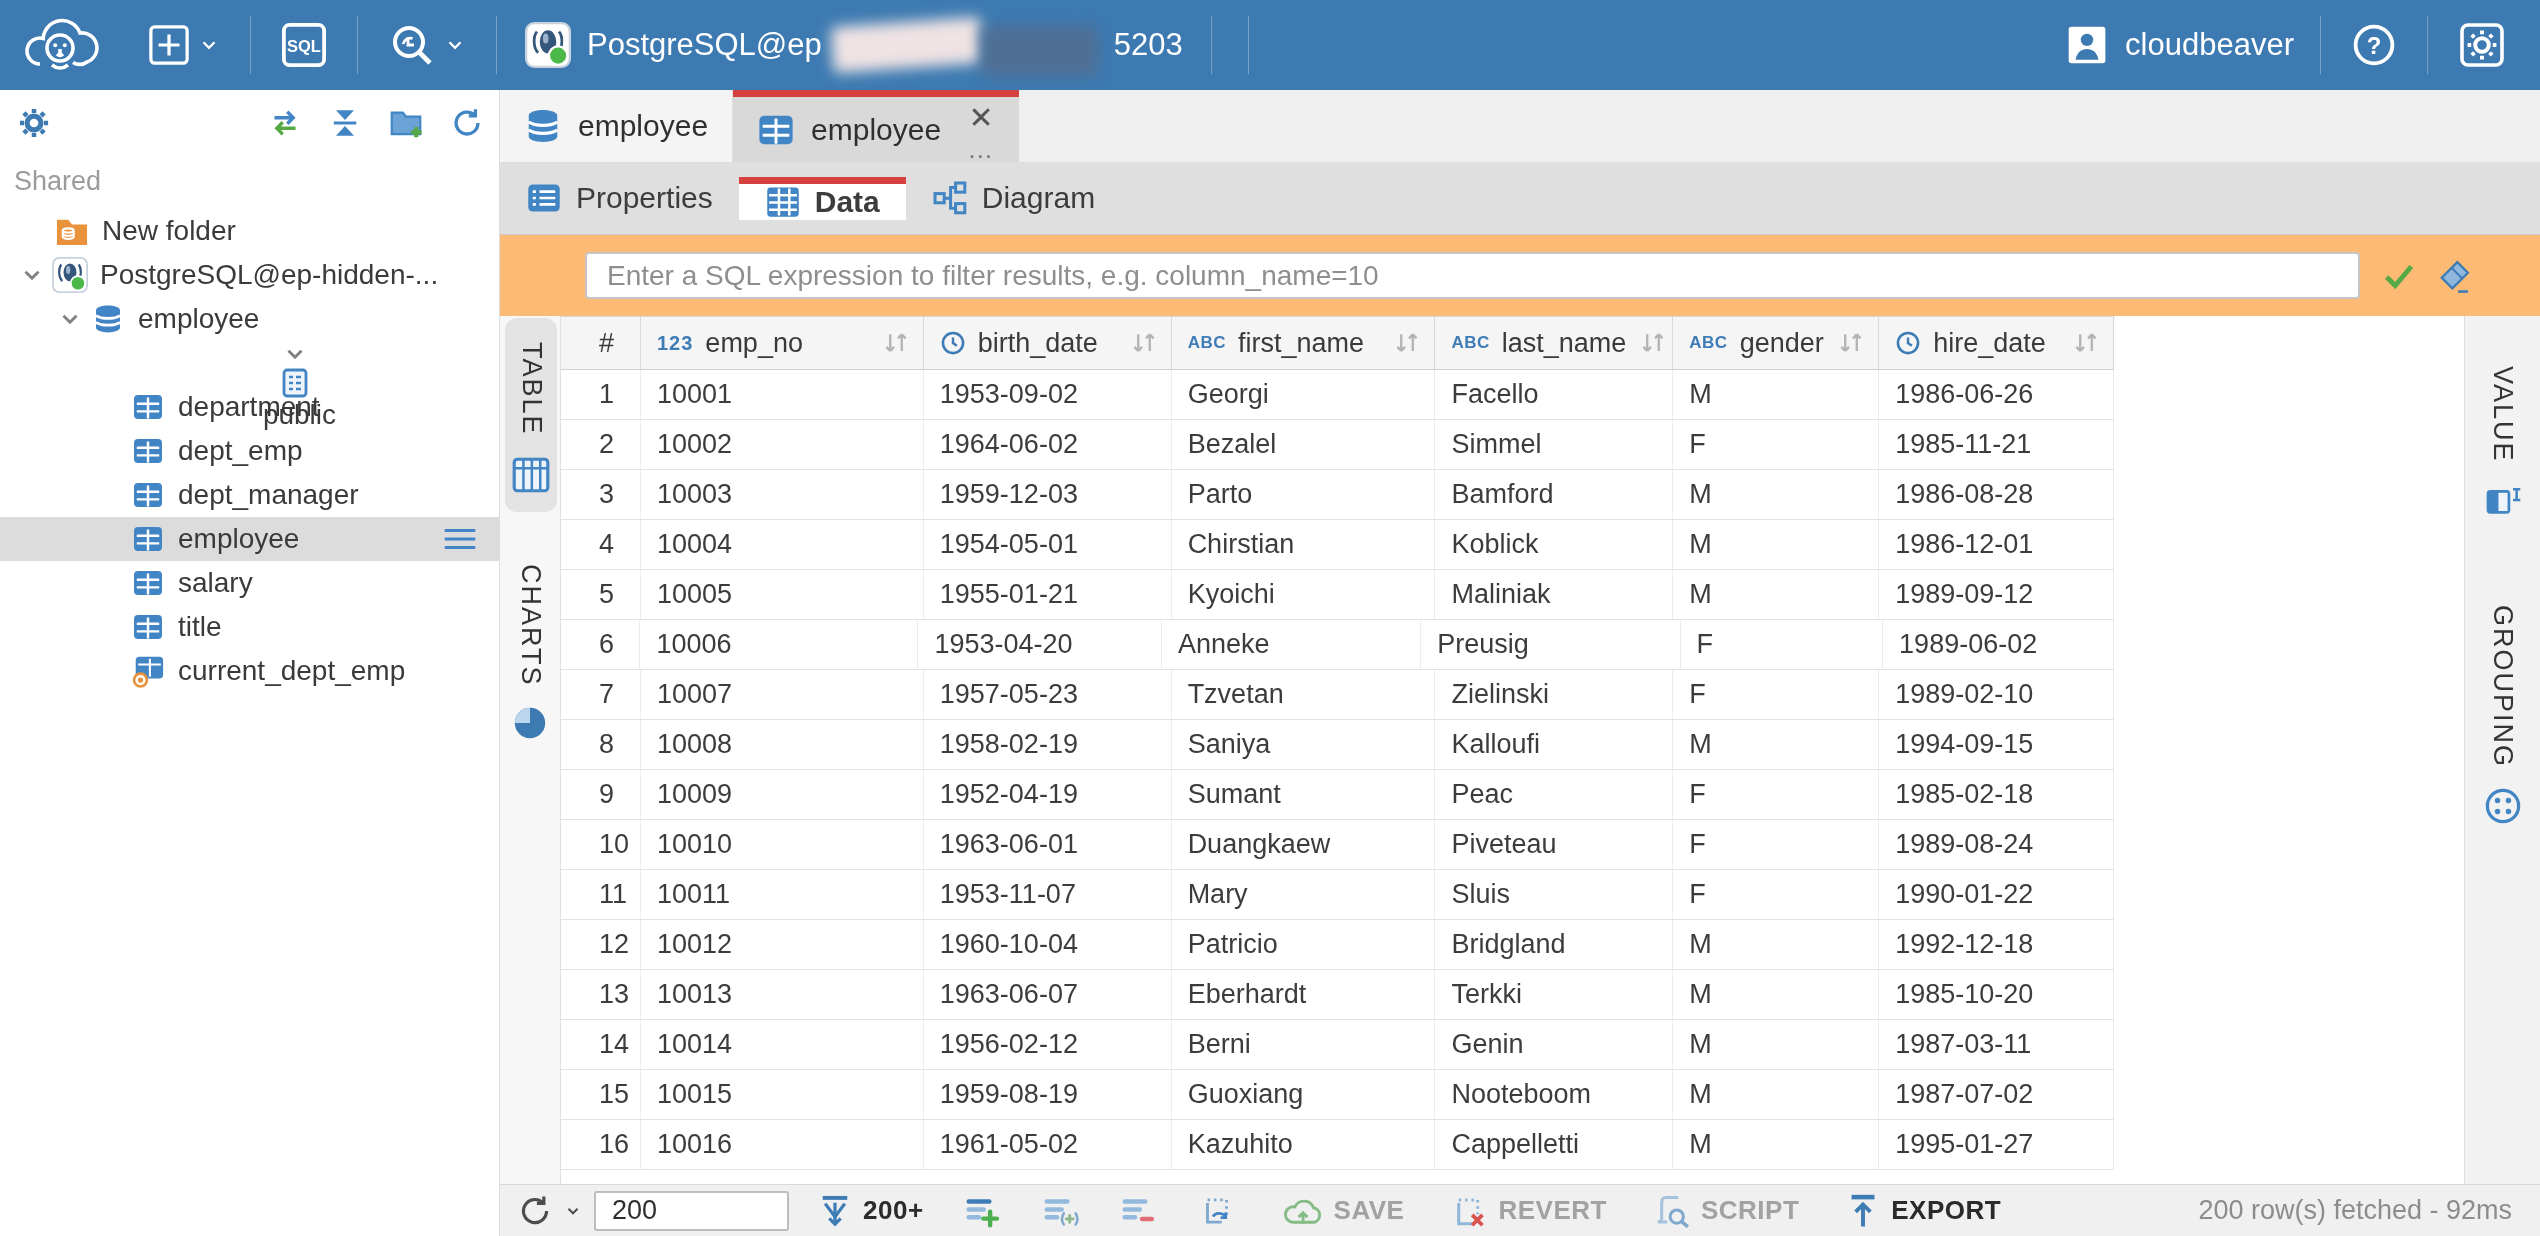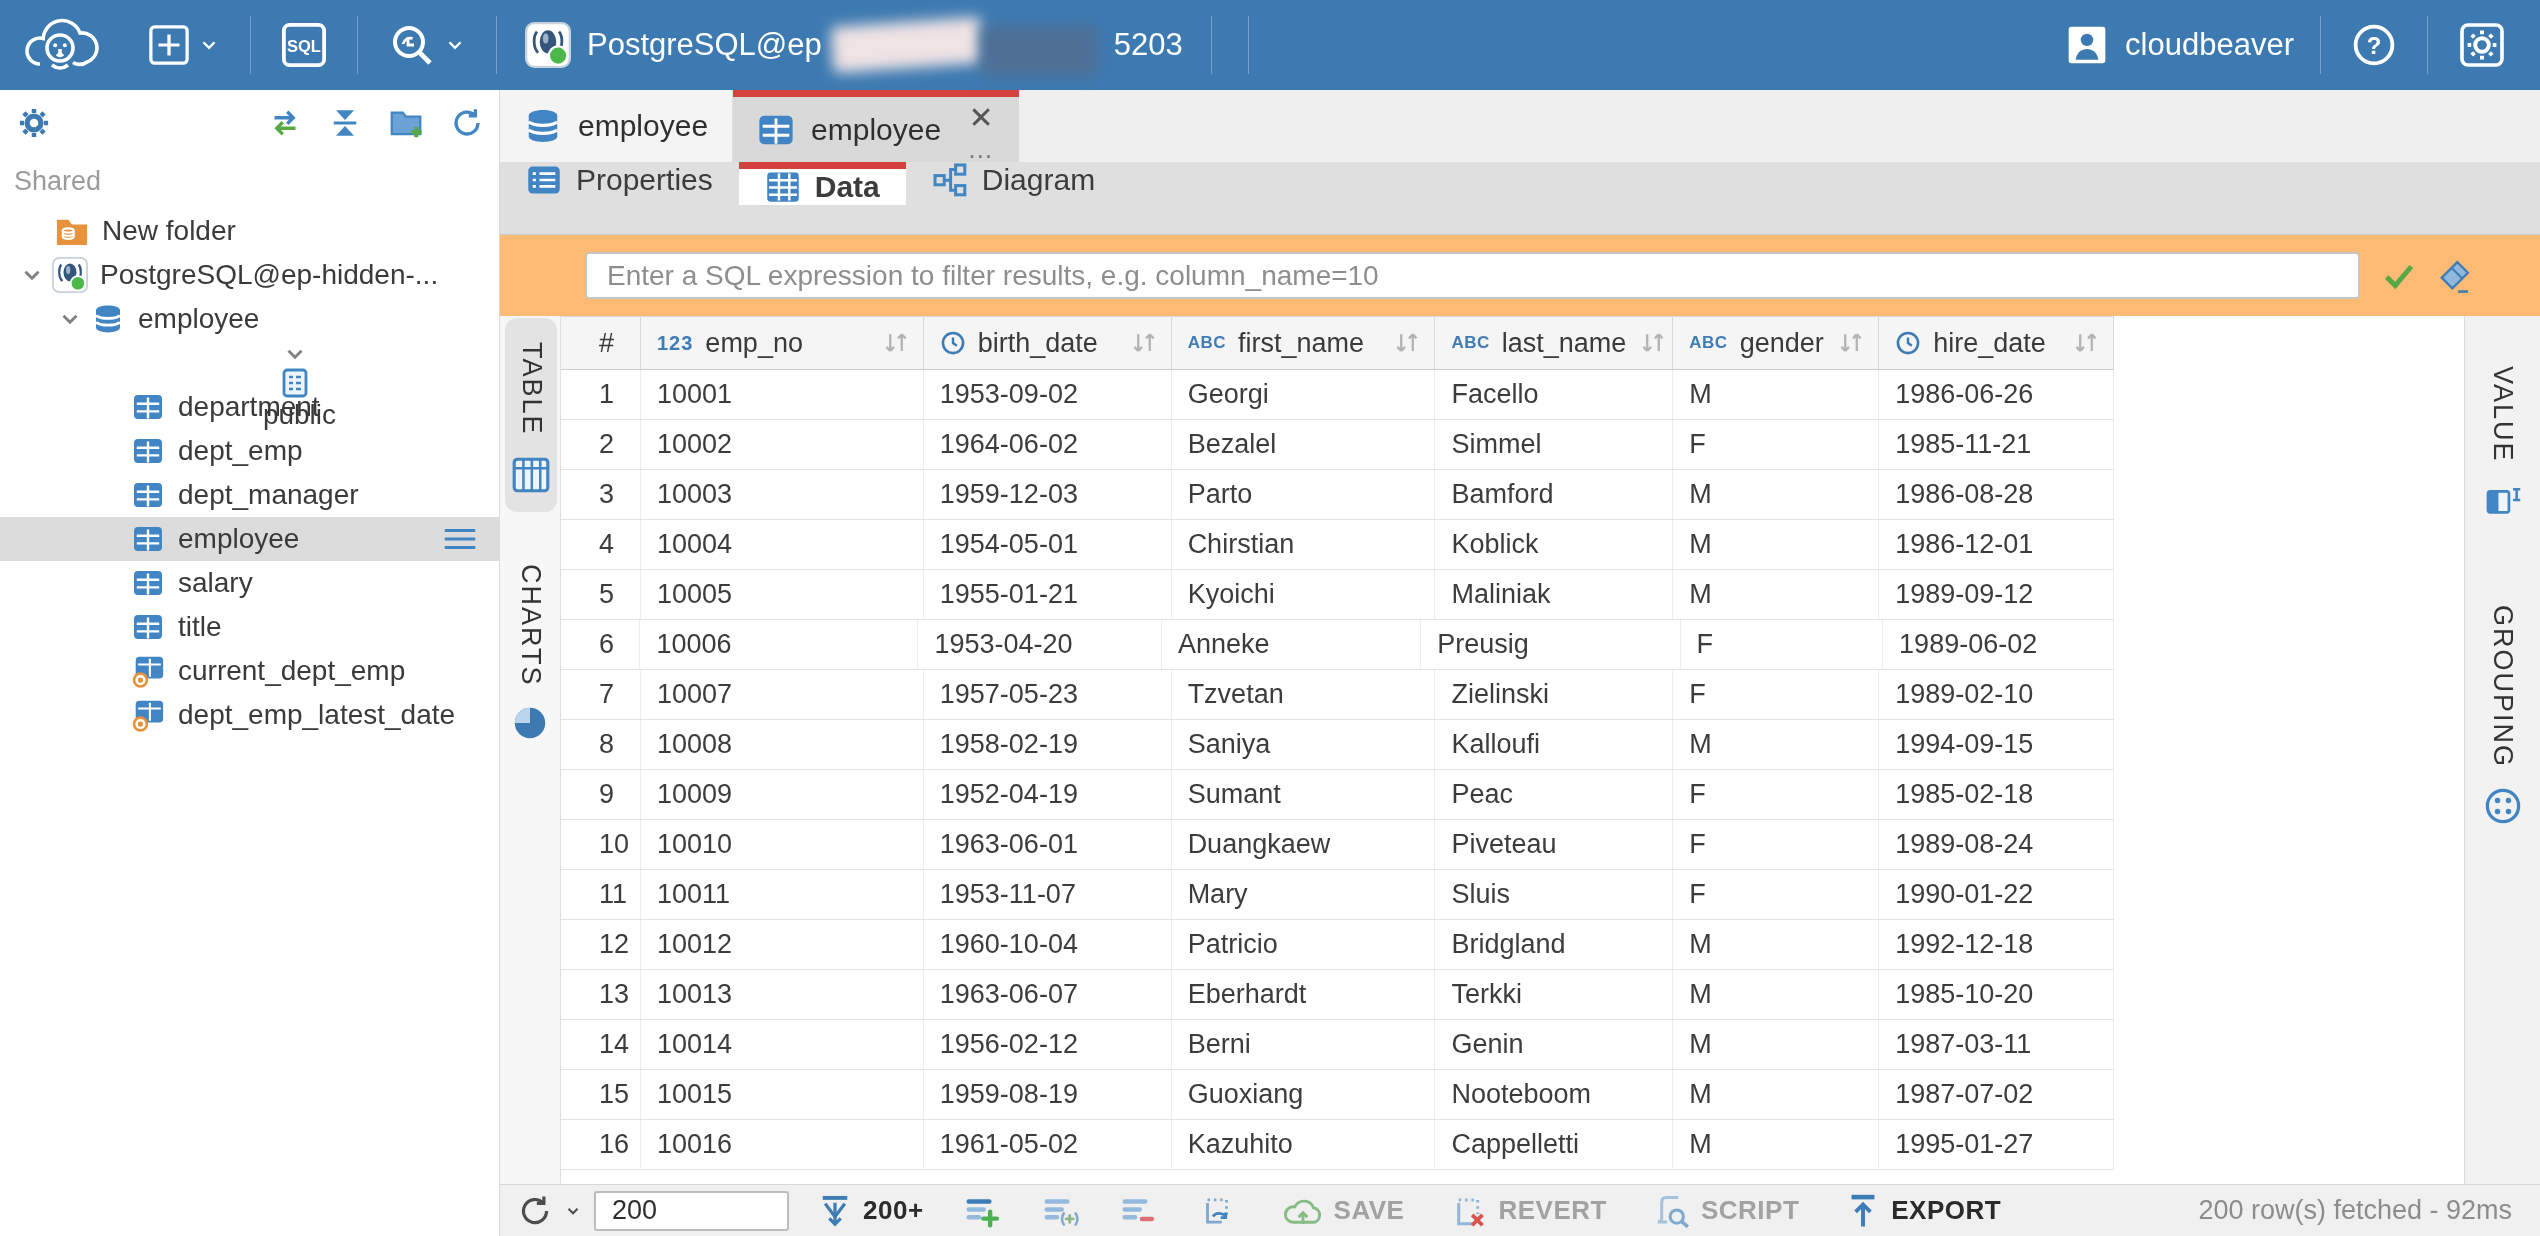--- a/index.html
+++ b/index.html
@@ -45,21 +45,21 @@
   .tabbar { height:72px; background:#efefef; display:flex; align-items:stretch; }
   .etab { display:flex; align-items:center; padding:0 24px; gap:16px; font-size:30px; color:#2f2f2f;
           background:#f4f4f4; border-right:1px solid #e0e0e0; cursor:pointer; }
   .etab.active { background:#d9d9d9; border-top:7px solid #d5413f; padding-top:0; border-right:none; }
   .etab-side { display:flex; flex-direction:column; align-items:center; justify-content:space-between;
                height:100%; padding:8px 0 6px; margin-left:10px; }
   .etab-close { font-size:30px; color:#555; line-height:26px; cursor:pointer; }
   .etab-dots { font-size:26px; color:#777; line-height:14px; letter-spacing:2px; }
 
   
-  .subtabbar { height:73px; background:#dfdfdf; display:flex; align-items:flex-start; border-bottom:1px solid #cccccc; }
+  .subtabbar { height:73px; background:#dfdfdf; display:flex; align-items:center; border-bottom:1px solid #cccccc; }
   .stab { display:flex; align-items:center; gap:14px; padding:0 26px; font-size:30px; color:#3c3c3c; cursor:pointer; }
   .stab.active { background:#fff; border-top:7px solid #d5413f; font-weight:bold; }
 
   
   .filter-row { height:81px; background:#fdba74; display:flex; align-items:center; padding-left:85px; }
   .filter-input { width:1775px; height:47px; border:2px solid #c6c6c6; border-radius:4px;
                   font-size:28px; padding:0 20px; color:#333; font-family:inherit; outline:none; }
   .filter-input::placeholder { color:#8e8e8e; }
   .filter-check { margin-left:20px; }
   .filter-eraser { margin-left:18px; }
@@ -371,31 +371,20 @@
             <span class="tree-ico icon">
               <svg width="34" height="34" viewBox="0 0 18 18">
                 <rect x="2.5" y="1.5" width="14.5" height="11.5" rx="2" fill="#4285c4"></rect>
                 <path d="M3.8 5.6h12M10 2.5v9.5" stroke="#fff" stroke-width="1.1" fill="none"></path>
                 <circle cx="5" cy="13.8" r="3.4" fill="#fff" stroke="#e8923c" stroke-width="1.4"></circle>
                 <circle cx="5" cy="13.8" r="1.4" fill="#e8923c"></circle>
               </svg>
             </span>
             <span class="tree-label">current_dept_emp</span>
           </div>
-          <div class="tree-row" style="padding-left: 128px;">
-            <span class="tree-ico icon">
-              <svg width="34" height="34" viewBox="0 0 18 18">
-                <rect x="2.5" y="1.5" width="14.5" height="11.5" rx="2" fill="#4285c4"></rect>
-                <path d="M3.8 5.6h12M10 2.5v9.5" stroke="#fff" stroke-width="1.1" fill="none"></path>
-                <circle cx="5" cy="13.8" r="3.4" fill="#fff" stroke="#e8923c" stroke-width="1.4"></circle>
-                <circle cx="5" cy="13.8" r="1.4" fill="#e8923c"></circle>
-              </svg>
-            </span>
-            <span class="tree-label">dept_emp_latest_date</span>
-          </div>
         </div>
     </aside>
 
     <main class="main">
 
       <div class="tabbar">
         <div class="etab">
           <span class="icon">
             <svg width="38" height="38" viewBox="0 0 16 16">
                 <path d="M2 3.6C2 2.3 4.7 1.3 8 1.3s6 1 6 2.3v8.8c0 1.3-2.7 2.3-6 2.3s-6-1-6-2.3z" fill="#4285c4"></path>

